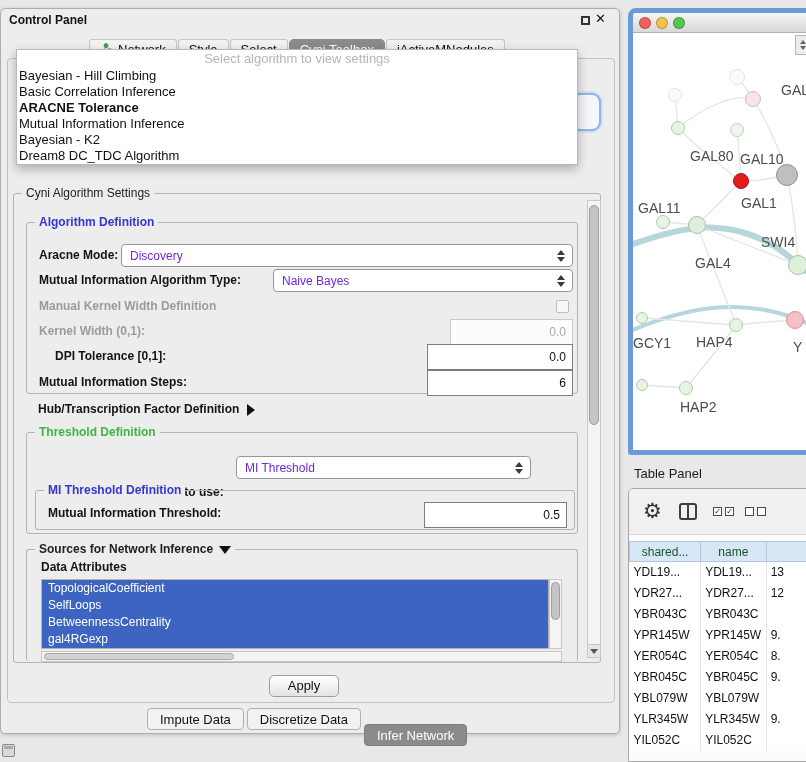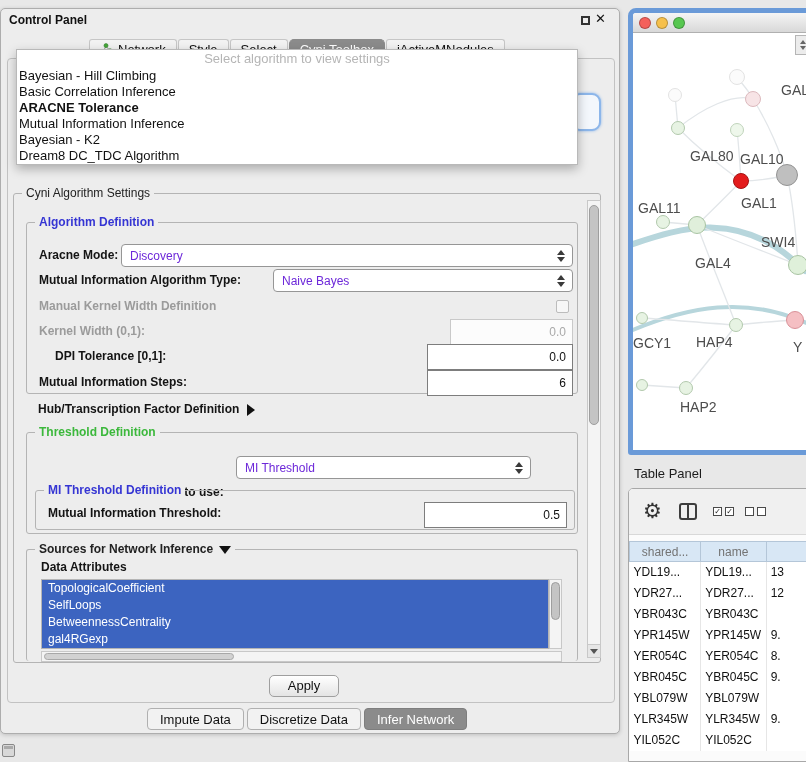--- a/index.html
+++ b/index.html
@@ -69,21 +69,21 @@
 
   
   .attr-list{position:absolute;background:#fff;border:1px solid #b5b5b5;overflow:hidden;}
   .attr-row{height:17px;line-height:17px;font-size:12px;color:#fff;background:var(--selection-blue,#3c64c0);padding-left:6px;white-space:nowrap;}
 
   .apply-btn{position:absolute;width:70px;height:22px;border:1px solid #9f9f9f;border-radius:5px;
     background:linear-gradient(#ffffff,#e4e4e4);font-size:13px;color:#111;text-align:center;line-height:20px;}
 
   .btabbar{position:absolute;left:146px;top:699px;display:flex;gap:3px;}
   .btab{height:22px;padding:0 12px;line-height:22px;font-size:13px;color:#111;background:#f2f2f2;border:1px solid #b0b0b0;border-radius:4px;}
-  .btab.selected{background:var(--tab-selected-gray,#8b8b8b);color:#fff;border-color:#7e7e7e;}
+  .btab.selected{background:var(--tab-selected-gray,#8b8b8b);color:#fff;border-color:#7e7e7e;margin-top:16px;}
 
   
   .net-window{position:absolute;left:628px;top:8px;width:200px;height:447px;border:5px solid var(--focus-frame-blue,#6a9ad8);
     border-radius:8px 8px 3px 3px;background:#fff;overflow:hidden;}
   .net-titlebar{position:absolute;left:0;top:0;right:0;height:20px;background:linear-gradient(#f5f5f5,#d8d8d8);border-bottom:1px solid #b0b0b0;display:flex;align-items:center;padding-left:6px;}
   .light{width:12px;height:12px;border-radius:50%;margin-right:5px;border:1px solid rgba(0,0,0,.25);}
   .light.red{background:var(--traffic-red,#f4615b);}
   .light.yellow{background:var(--traffic-yellow,#f6c04c);}
   .light.green{background:var(--traffic-green,#57c750);}
   .net-canvas{position:absolute;left:0;top:20px;width:190px;height:417px;background:#fff;overflow:hidden;}
@@ -99,21 +99,21 @@
   
   .tpanel-label{position:absolute;left:634px;top:466px;font-size:13px;color:#1c1c1c;}
   .tpanel{position:absolute;left:628px;top:488px;width:200px;height:274px;background:#fbfbfb;border:1px solid #a8a8a8;border-radius:5px 5px 0 0;overflow:hidden;}
   .tp-toolbar{position:absolute;left:0;top:0;right:0;height:46px;background:#f0f0f0;border-bottom:1px solid #d8d8d8;}
   .gear{position:absolute;left:14px;top:8px;font-size:21px;color:#333;line-height:28px;}
   .icon-columns{position:absolute;left:50px;top:14px;width:18px;height:17px;border:2px solid #3d3d3d;border-radius:3px;}
   .icon-columns span{position:absolute;left:50%;top:0;bottom:0;width:2px;background:#3d3d3d;transform:translateX(-50%);}
   .pair{position:absolute;top:18px;display:flex;gap:3px;}
   .pair .mini{width:9px;height:9px;border:1px solid #4a4a4a;font-size:8px;line-height:8px;text-align:center;color:#222;background:#fff;}
   .tp-table{position:absolute;left:0;top:52px;border-collapse:collapse;font-size:12px;table-layout:fixed;}
-  .tp-table th{background:var(--table-header-blue,#d8e7f5);border:1px solid #b4c6d8;height:20px;font-weight:normal;color:#737373;overflow:hidden;white-space:nowrap;}
+  .tp-table th{background:var(--table-header-blue,#d8e7f5);border:1px solid #b4c6d8;height:20px;font-weight:normal;color:#14532d;overflow:hidden;white-space:nowrap;}
   .tp-table td{height:21px;padding:0 4px;border-right:1px solid #e6e6e6;color:#111;overflow:hidden;white-space:nowrap;background:#fff;}
 
   .corner-icon{position:absolute;left:2px;top:744px;width:13px;height:13px;border:1px solid #888;background:#d8d8d8;border-radius:2px;}
   .corner-icon::after{content:"";position:absolute;left:1px;right:1px;top:1px;height:3px;background:#aaa;}
 </style>
 </head>
 <body>
 
 <div class="stage">
 

